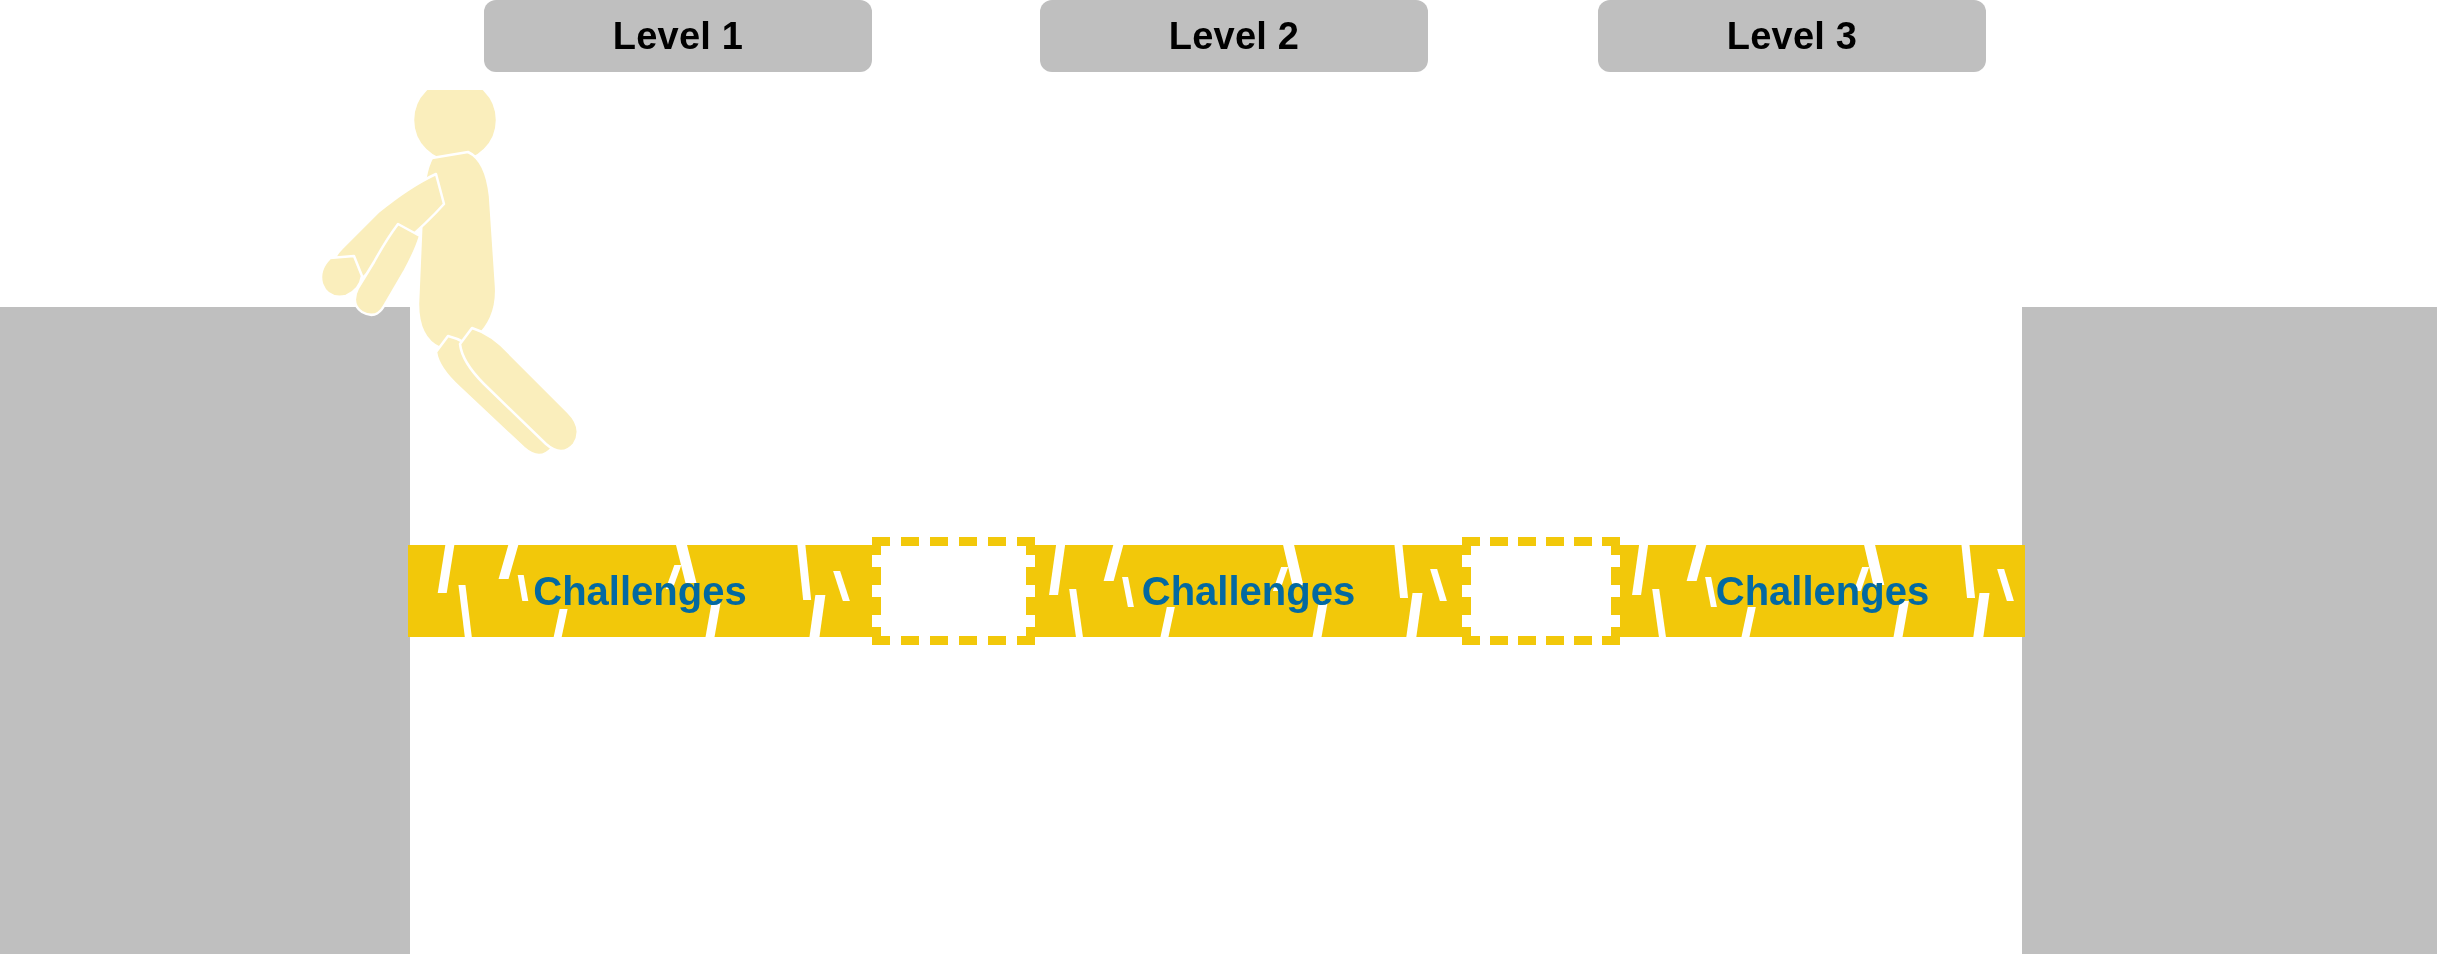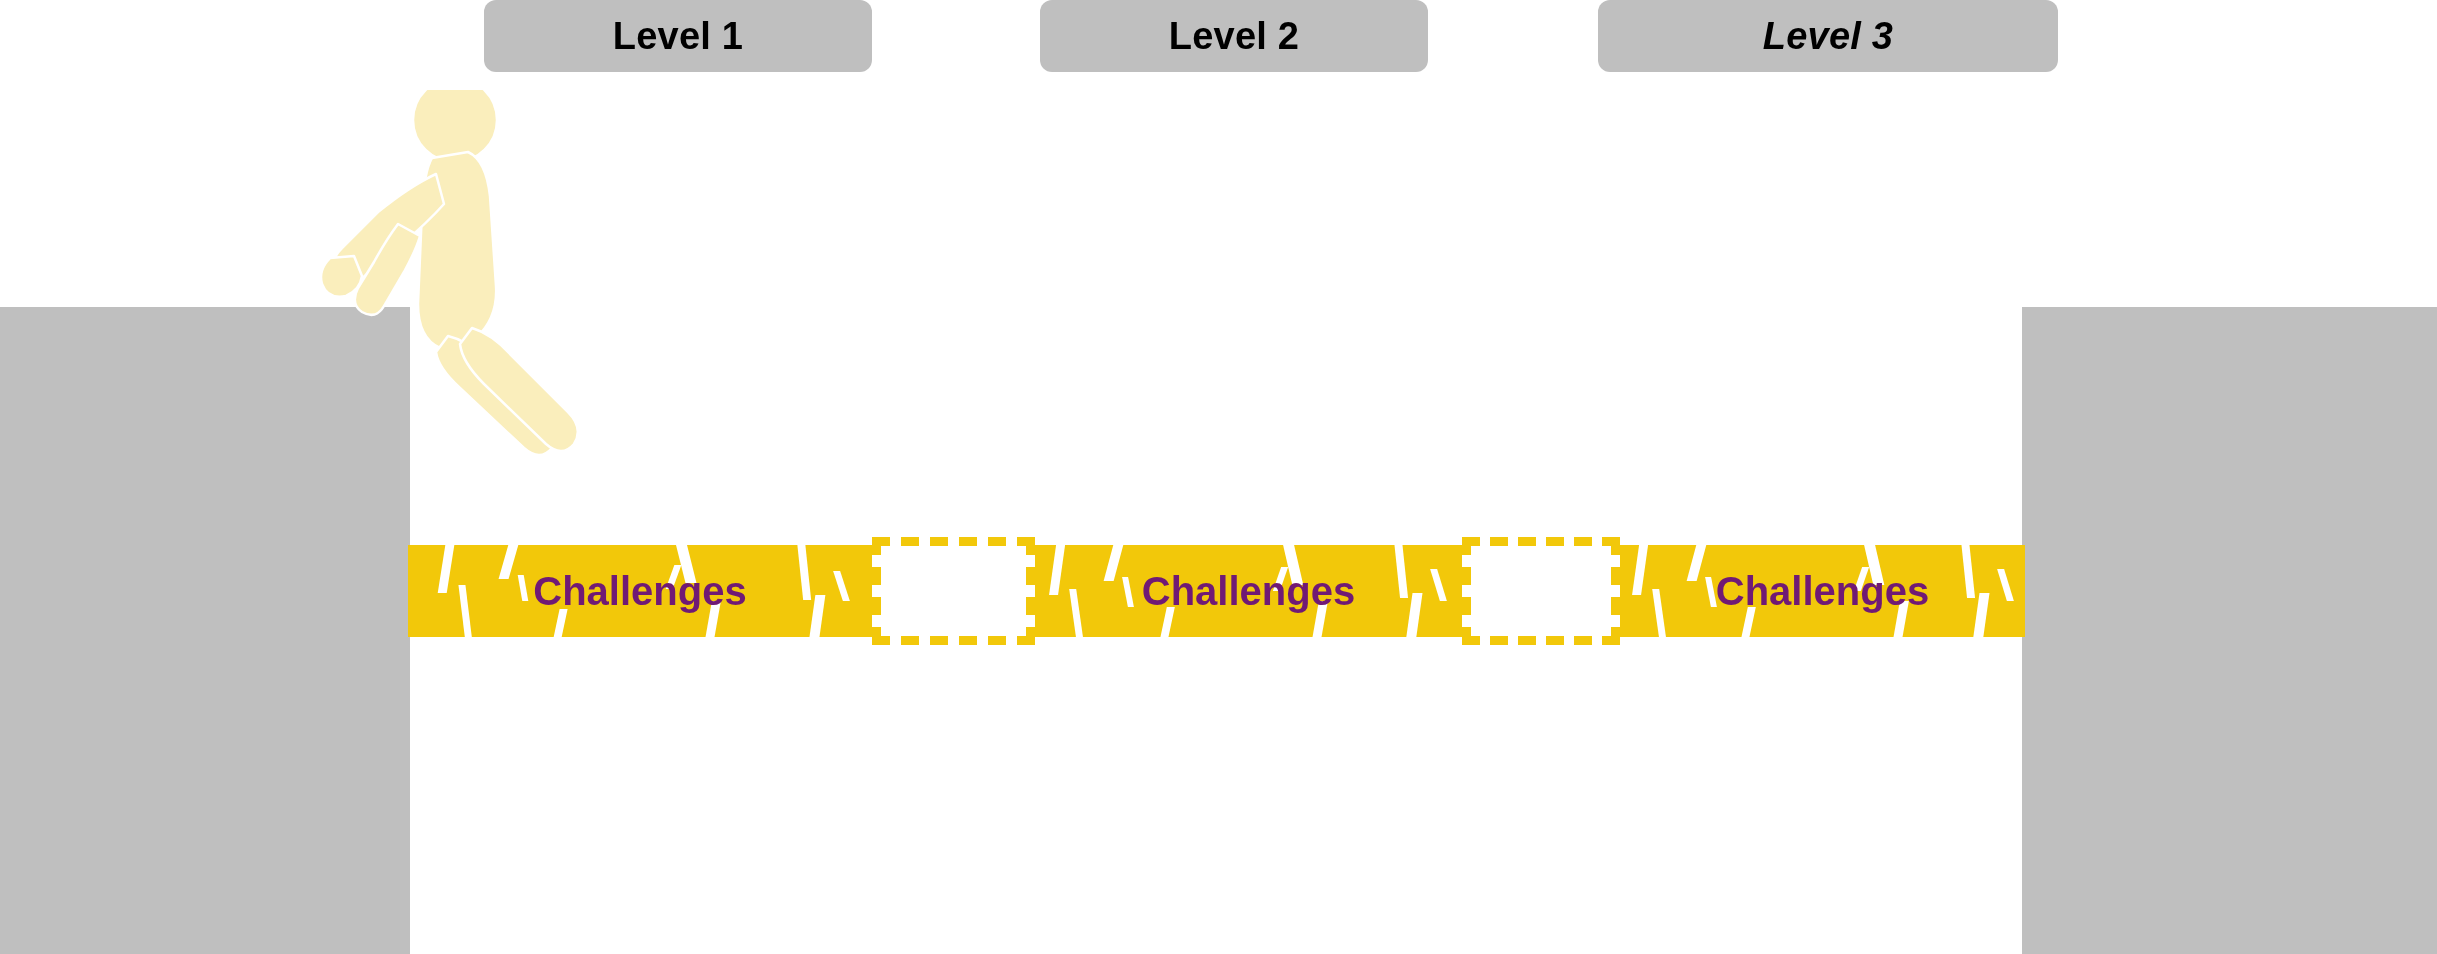--- a/index.html
+++ b/index.html
@@ -30,21 +30,21 @@
     align-items: center;
     justify-content: center;
     color: #000000;
     font-size: 38px;
     font-weight: bold;
     letter-spacing: 0.2px;
     font-family: "Liberation Sans", sans-serif;
   }
   #level-pill-0 { left: 484px;  width: 388px; }
   #level-pill-1 { left: 1040px; width: 388px; text-align: right; }
-  #level-pill-2 { left: 1598px; width: 460px; font-style: italic; }
+  #level-pill-2 { left: 1598px; width: 388px; }
 
   
   .cliff {
     position: absolute;
     top: 307px;
     height: 647px;
     background: #bfbfbf;
   }
   #cliff-left  { left: 0px;    width: 410px; }
   #cliff-right { left: 2022px; width: 415px; }
@@ -66,21 +66,21 @@
   }
   .plank-label {
     position: absolute;
     left: 0;
     right: 0;
     top: 0;
     bottom: 0;
     display: flex;
     align-items: center;
     justify-content: center;
-    color: #701a75;
+    color: #0369a1;
     font-size: 40px;
     font-weight: bold;
     font-family: "Liberation Sans", sans-serif;
     z-index: 3;
   }
   
   .crack {
     position: absolute;
     background: #ffffff;
     z-index: 2;

